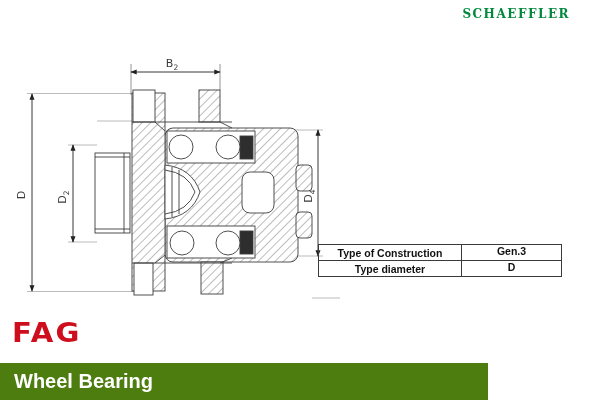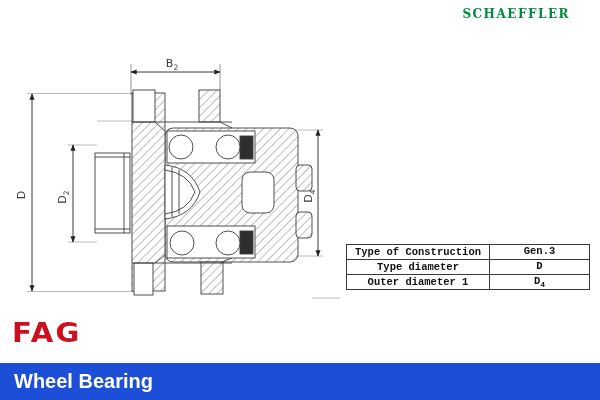--- a/index.html
+++ b/index.html
@@ -10,42 +10,42 @@
   
   .brand{
     position:absolute;top:7px;right:30px;
     font-family:"DejaVu Serif",serif;font-weight:bold;
     font-size:12px;letter-spacing:1.5px;color:#00893D;
   }
   
   .drawing{position:absolute;left:2px;top:50px;width:345px;height:265px;}
   
   .spec-table{
-    position:absolute;left:346px;top:244px;width:233px;
-    border-collapse:collapse;table-layout:fixed;font-family:Liberation Mono, monospace;
+    position:absolute;left:318px;top:244px;width:233px;
+    border-collapse:collapse;table-layout:fixed;
   }
   .spec-table td{
     border:1.4px solid #3a3a3a;height:12.6px;
     font-size:10.5px;font-weight:bold;color:#111;
     text-align:center;vertical-align:middle;padding:0 2px;
     overflow:hidden;white-space:nowrap;
   }
   .spec-table td.prop{width:138px;}
   .spec-table td.val{width:95px;}
   .spec-table sub{font-size:7.5px;font-weight:bold;}
   
   .fag-logo{
     position:absolute;left:12px;top:318px;
     font-family:"DejaVu Sans",sans-serif;font-weight:bold;
     font-size:26px;letter-spacing:2px;color:#CE0E1C;
     transform:scale(1.12,1);transform-origin:left top;
   }
   .title-bar{
-    position:absolute;left:0;bottom:0;width:600px;height:37px;
-    background:#1d4ed8;
+    position:absolute;left:0;bottom:0;width:488px;height:37px;
+    background:#4d7c0f;
   }
   .title-bar .bar-text{
     position:absolute;left:14px;top:0;line-height:37px;
     color:#FFFFFF;font-size:20px;font-weight:bold;
     font-family:"Liberation Sans",sans-serif;
   }
   svg text{font-family:"DejaVu Sans",sans-serif;font-size:11px;fill:#3a3a3a;}
   svg .sub{font-size:7.5px;}
 </style>
 </head>
@@ -138,23 +138,19 @@
 <table class="spec-table">
   <tbody>
     <tr>
       <td class="prop">Type of Construction</td>
       <td class="val"><span>Gen.3</span><sub></sub></td>
     </tr>
     <tr>
       <td class="prop">Type diameter</td>
       <td class="val"><span>D</span><sub></sub></td>
     </tr>
-    <tr>
-      <td class="prop">Outer diameter 1</td>
-      <td class="val"><span>D</span><sub>4</sub></td>
-    </tr>
   </tbody>
 </table>
 
 <div class="fag-logo">FAG</div>
 <div class="title-bar">
   <span class="bar-text">Wheel Bearing</span>
 </div>
 
 </body></html>

